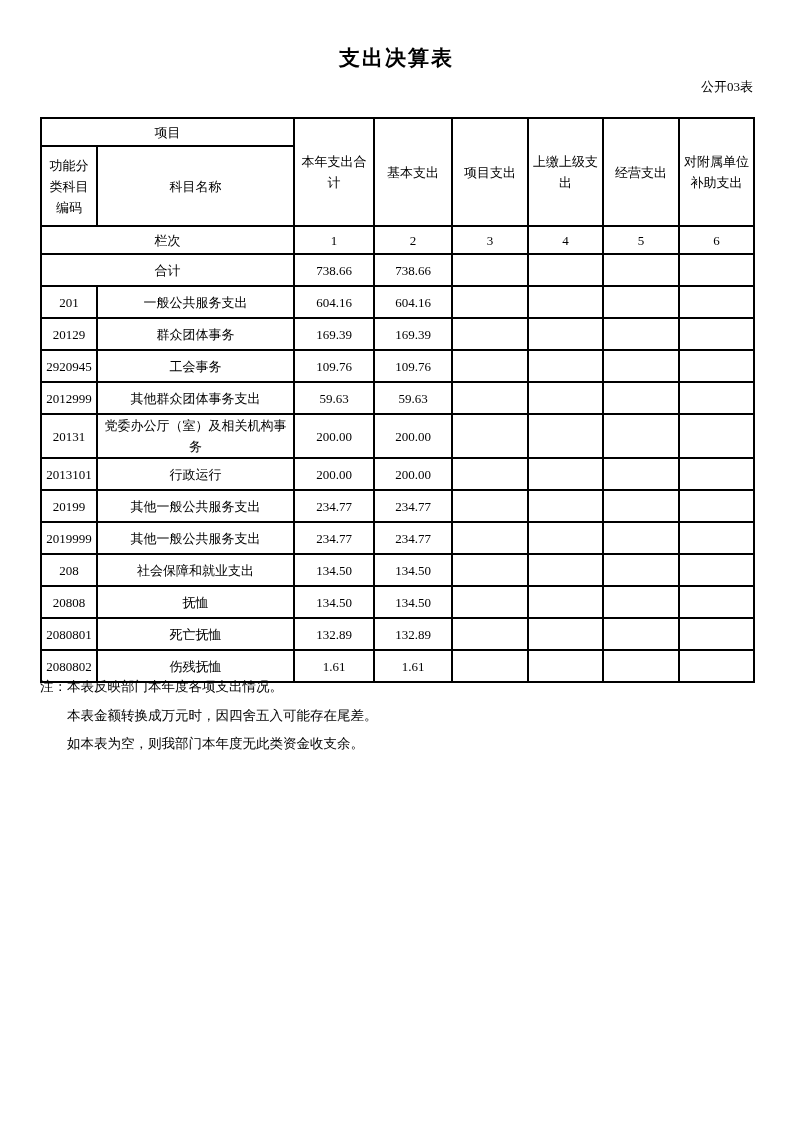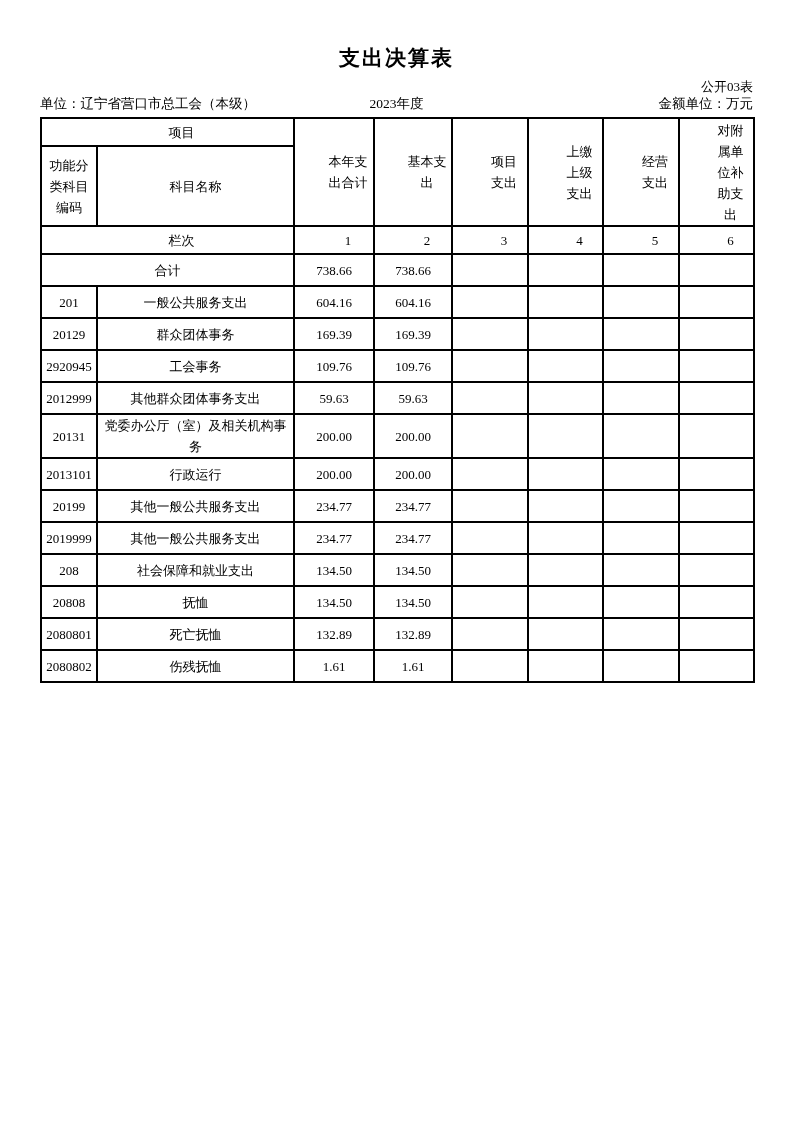--- a/index.html
+++ b/index.html
@@ -40,21 +40,21 @@
   table.fin td {
     border: 2px solid #000;
     font-size: 13px;
     text-align: center;
     vertical-align: middle;
     padding: 0 4px;
     line-height: 21px;
     overflow: hidden;
     word-break: break-all;
   }
-  tr.h28 > td { height: 28px; padding-left: 32px; }
+  tr.h28 > td { height: 28px; }
   tr.h80 > td { height: 80px; border-radius: 11px; }
   tr.h32 > td { height: 32px; }
   td.cell-code  { text-align: left; padding-left: 6px; }
   td.cell-name  { text-align: left; padding-left: 9px; }
   td.cell-num   { text-align: right; padding-right: 8px; }
   tr.total-row td.cell-num { font-weight: normal; }
   td.code-hdr { line-height: 22px; padding: 0 6px; }
   td.colhdr { line-height: 23px; }
 
   .notes {
@@ -66,25 +66,20 @@
 </style>
 </head>
 <body>
 
 <div class="page">
 
   <div class="doc-title">支出决算表</div>
 
   <div class="form-code">公开03表</div>
 
-  <div class="meta-line">
-    <span class="meta-unit">单位：辽宁省营口市总工会（本级）</span>
-    <span class="meta-year">2023年度</span>
-    <span class="meta-amount">金额单位：万元</span>
-  </div>
 
   <table class="fin">
     <colgroup>
       <col style="width:56px">
         <col style="width:197px">
         <col style="width:80px">
         <col style="width:78px">
       <col style="width:76px">
         <col style="width:75px">
         <col style="width:76px">
@@ -240,14 +235,19 @@
           <td class="cell-num">1.61</td>
           <td class="cell-num">1.61</td>
           <td class="cell-num"></td>
           <td class="cell-num"></td>
           <td class="cell-num"></td>
           <td class="cell-num"></td>
         </tr>
       </tbody>
   </table>
 
+  <div class="notes">
+    <div class="note-line">注：本表反映部门本年度各项支出情况。</div>
+    <div class="note-line indent">本表金额转换成万元时，因四舍五入可能存在尾差。</div>
+    <div class="note-line indent">如本表为空，则我部门本年度无此类资金收支余。</div>
+  </div>
 
 </div>
 
 </body></html>

